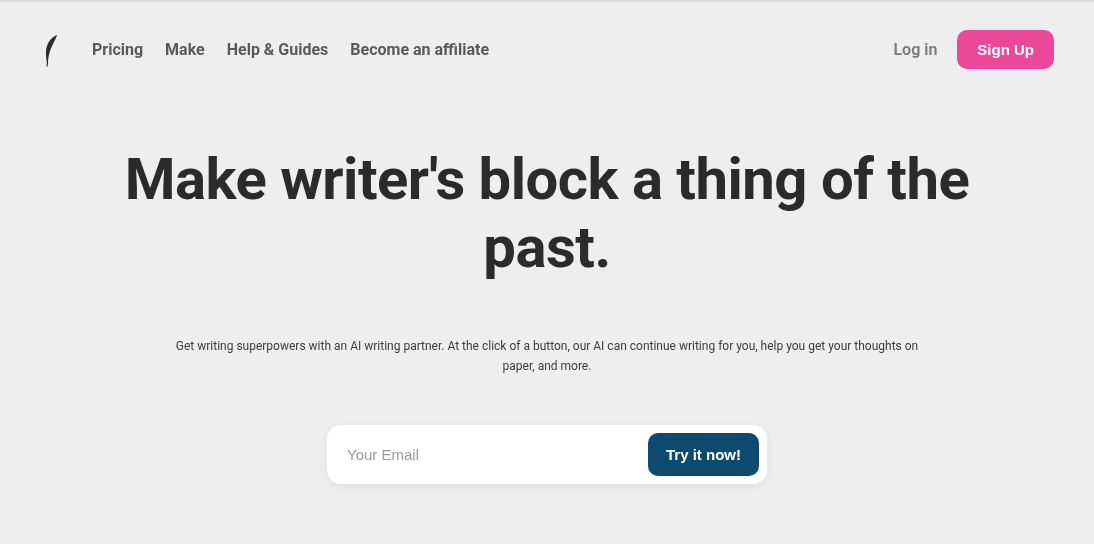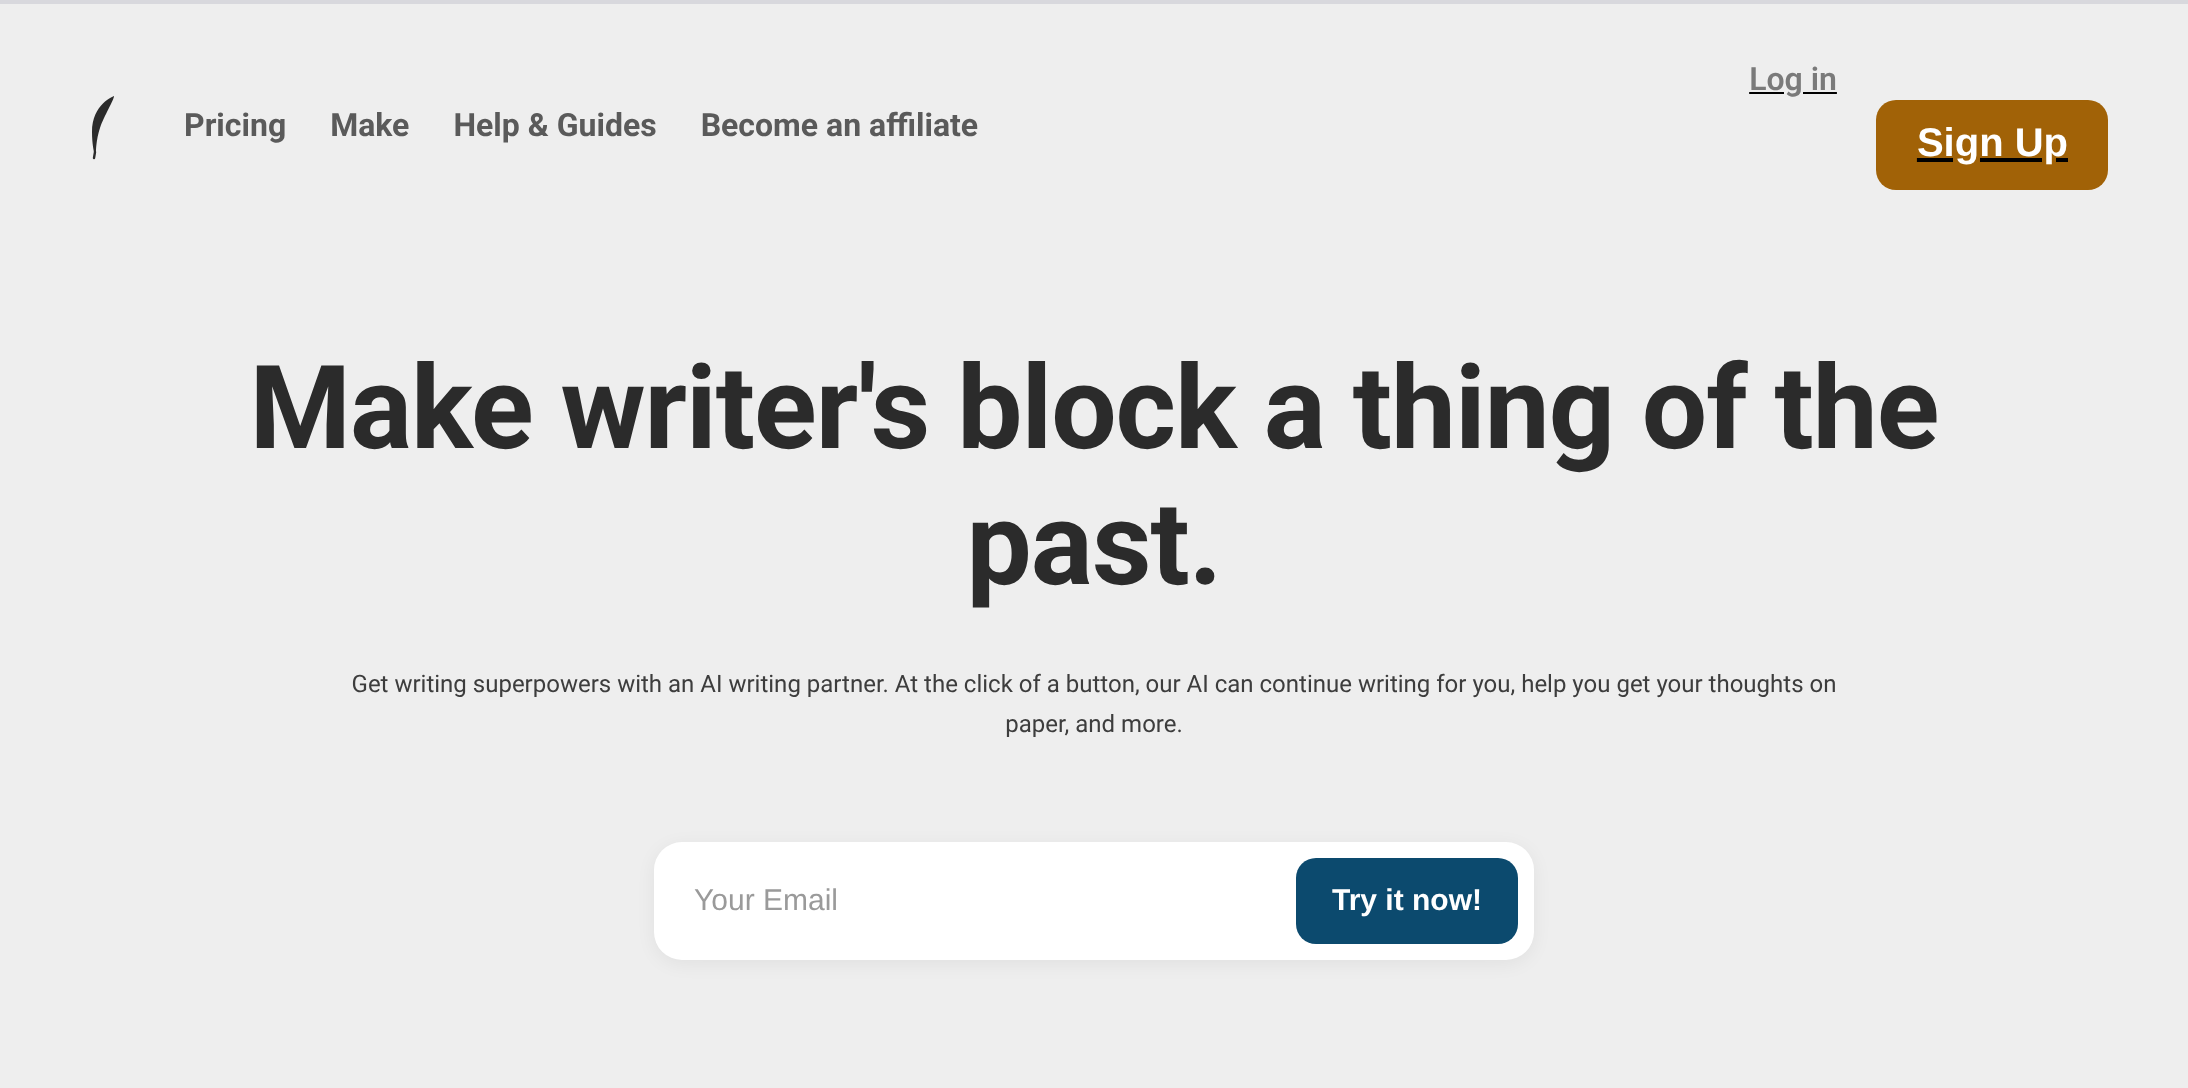--- a/index.html
+++ b/index.html
@@ -39,51 +39,50 @@
     }
     .nav-link {
       color: #5a5a5a;
       font-size: 16px;
       font-weight: 700;
       cursor: pointer;
       text-decoration: none;
     }
     .header-right {
       display: flex;
+      align-items: center;
       gap: 20px;
-      text-decoration: underline;
     }
     .login-link {
       color: #7a7a7a;
       font-size: 16px;
       font-weight: 600;
       cursor: pointer;
     }
     .signup-button {
-      background-color: #a16207;
+      background-color: #ec4899;
       color: #ffffff;
-      font-size: 20px;
+      font-size: 15px;
       font-weight: 600;
       padding: 11px 20px;
       border: none;
       border-radius: 10px;
       cursor: pointer;
-      margin-top: 20px;
     }
     .hero {
       text-align: center;
       padding: 56px 60px 0 60px;
     }
     .hero-title {
       font-size: 58px;
       font-weight: 700;
       color: #2b2b2b;
       line-height: 1.18;
       letter-spacing: -0.5px;
-      margin-bottom: 24px;
+      margin-bottom: 54px;
     }
     .hero-subtitle {
       font-size: 12px;
       color: #3d3d3d;
       line-height: 1.7;
       max-width: 760px;
       margin: 0 auto 48px auto;
     }
     .email-form {
       display: flex;

